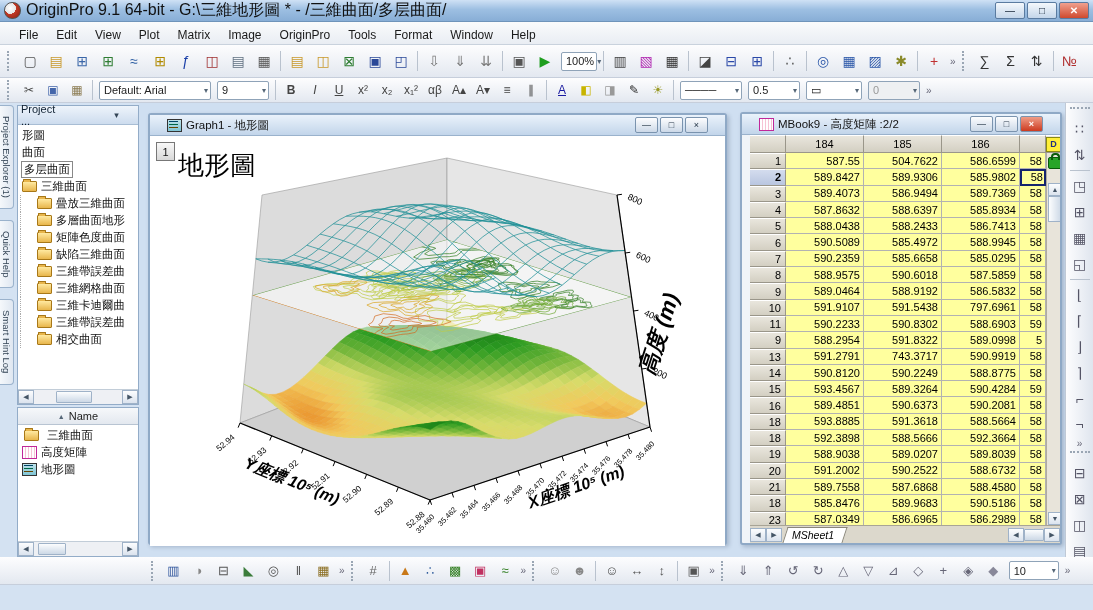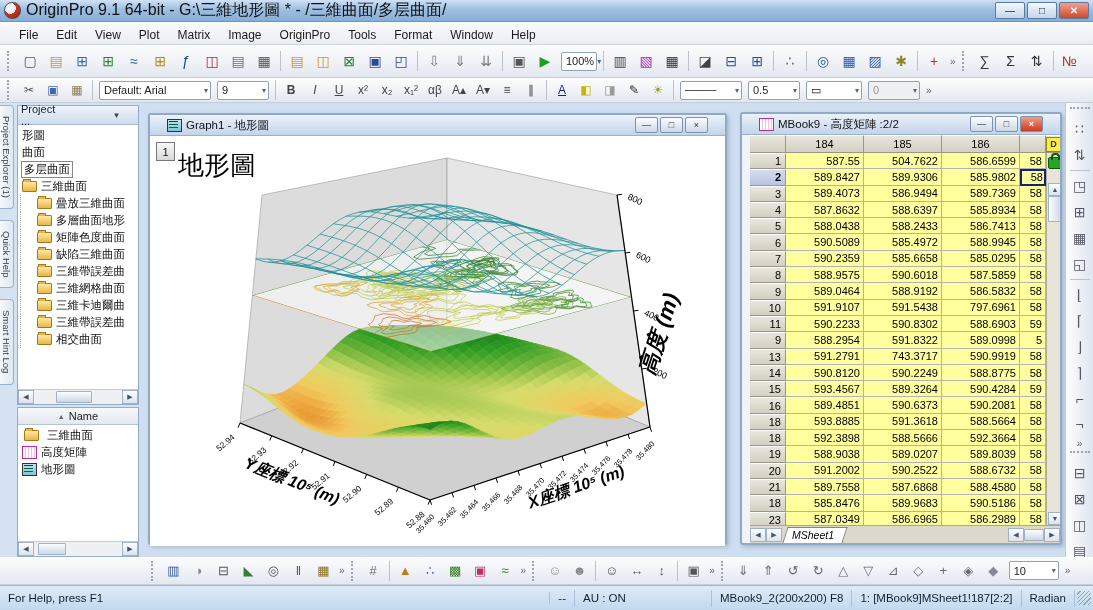--- a/index.html
+++ b/index.html
@@ -1704,22 +1704,13 @@
       <span class="tb-btn" style="color: rgb(102, 102, 119);">+</span>
       <span class="tb-btn" style="color: rgb(102, 102, 119);">◈</span>
       <span class="tb-btn" style="color: rgb(136, 136, 153);">◆</span>
       <span class="tb-select" style="width: 50px;">
         <span>10</span>
         <span class="arr">▾</span>
       </span>
       <span class="tb-chev">»</span>
     </div>
 
-  <div class="statusbar">
-    <span class="sb-help">For Help, press F1</span>
-    <span class="sb-seg">--</span>
-    <span class="sb-seg" style="width:120px;">AU : ON</span>
-    <span class="sb-seg">MBook9_2(200x200) F8</span>
-    <span class="sb-seg">1: [MBook9]MSheet1!187[2:2]</span>
-    <span class="sb-seg">Radian</span>
-    <span class="sb-grip"></span>
-  </div>
 </div>
 
 </body></html>

